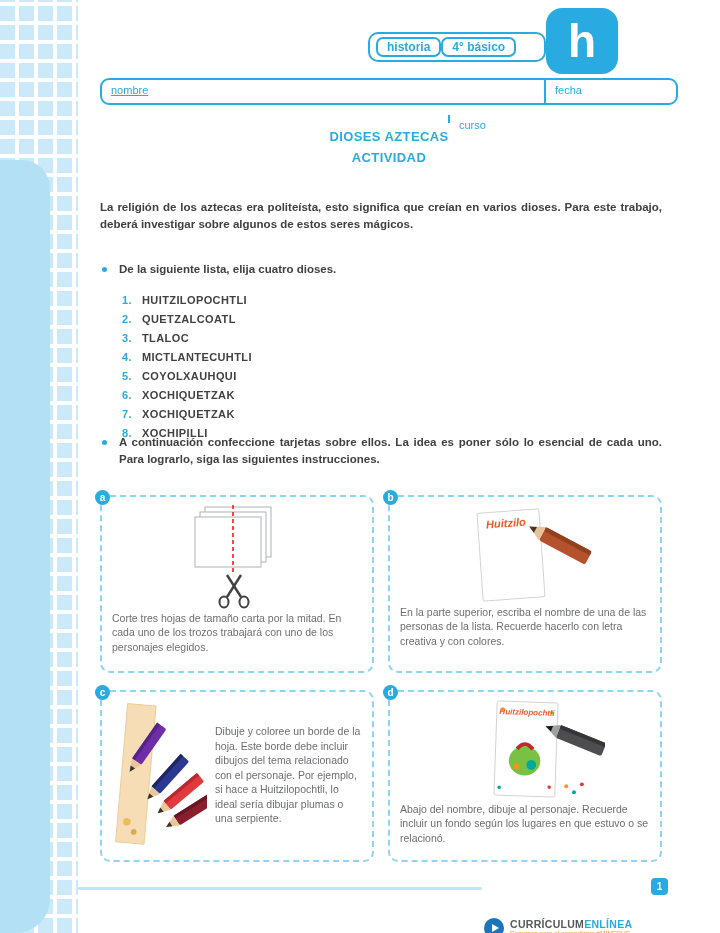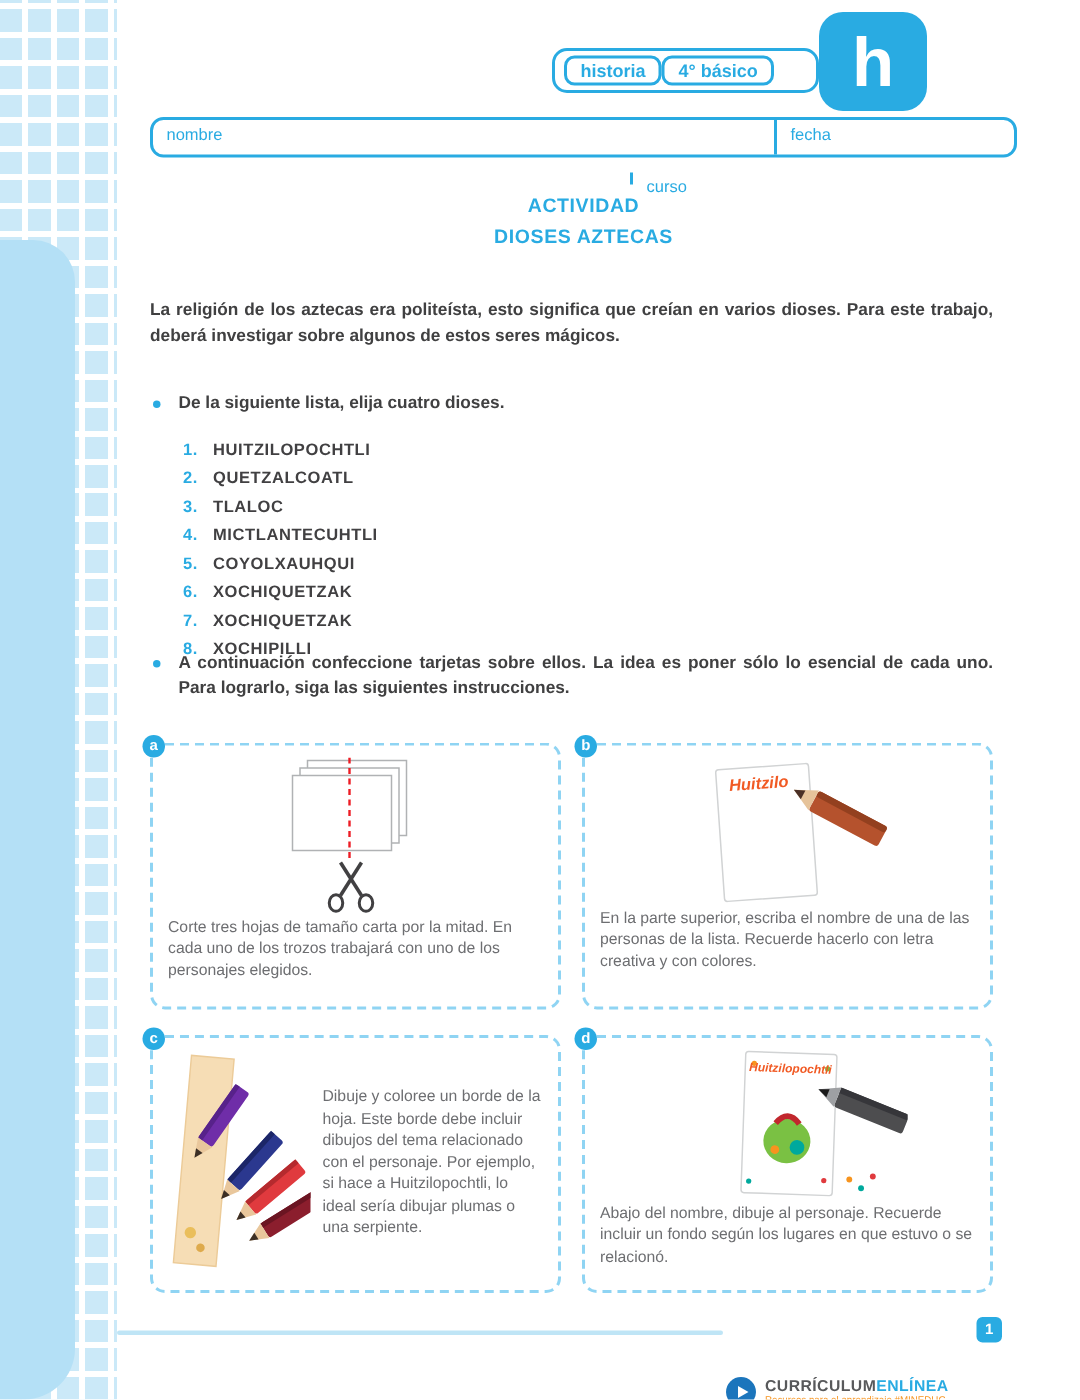--- a/index.html
+++ b/index.html
@@ -20,23 +20,23 @@
     border:2px solid #29abe2;border-radius:10px;background:#fff;
     display:flex;align-items:center;gap:0;padding:0 6px;box-sizing:border-box;}
   .tab-pill{border:2px solid #29abe2;border-radius:7px;color:#29abe2;font-weight:bold;
     font-size:12px;padding:1px 9px;background:#fff;white-space:nowrap;}
   .h-box{position:absolute;left:546px;top:8px;width:72px;height:66px;background:#29abe2;
     border-radius:16px;display:flex;align-items:center;justify-content:center;
     color:#fff;font-size:46px;font-weight:bold;line-height:1;}
   .fields{position:absolute;left:100px;top:78px;width:578px;height:27px;
     border:2px solid #29abe2;border-radius:9px;display:flex;box-sizing:border-box;background:#fff;}
   .field{font-size:11px;color:#29abe2;padding:4px 9px;box-sizing:border-box;}
-  .field.nombre{flex:1;}
+  .field.nombre{flex:1;text-decoration:underline;}
   .field.curso{width:96px;border-left:2px solid #29abe2;margin-top:35px;}
-  .field.fecha{width:160px;border-left:2px solid #29abe2;}
+  .field.fecha{width:132px;border-left:2px solid #29abe2;}
 
   
   .title{position:absolute;left:100px;top:127px;width:578px;text-align:center;
     color:#29abe2;font-weight:bold;font-size:13px;letter-spacing:.4px;line-height:1.6;}
   .intro{position:absolute;left:100px;top:199px;width:562px;font-size:11.5px;font-weight:bold;
     color:#404041;text-align:justify;line-height:1.5;}
 
   
   .bullet{display:flex;}
   .bullet .dot{width:5px;height:5px;border-radius:50%;background:#29abe2;
@@ -102,22 +102,22 @@
     <span>h</span>
   </div>
 
   <div class="fields">
     <div class="field nombre">nombre</div>
     <div class="field curso">curso</div>
     <div class="field fecha">fecha</div>
   </div>
 
   <div class="title">
+    <div>DIOSES AZTECAS</div>
     <div>ACTIVIDAD</div>
-    <div>DIOSES AZTECAS</div>
   </div>
 
   <div class="intro">La religión de los aztecas era politeísta, esto significa que creían en varios dioses. Para este trabajo, deberá investigar sobre algunos de estos seres mágicos.</div>
 
   <div class="bullet" id="bullet1">
     <span class="dot"></span>
     <span class="btext">De la siguiente lista, elija cuatro dioses.</span>
   </div>
 
   <div class="gods">

